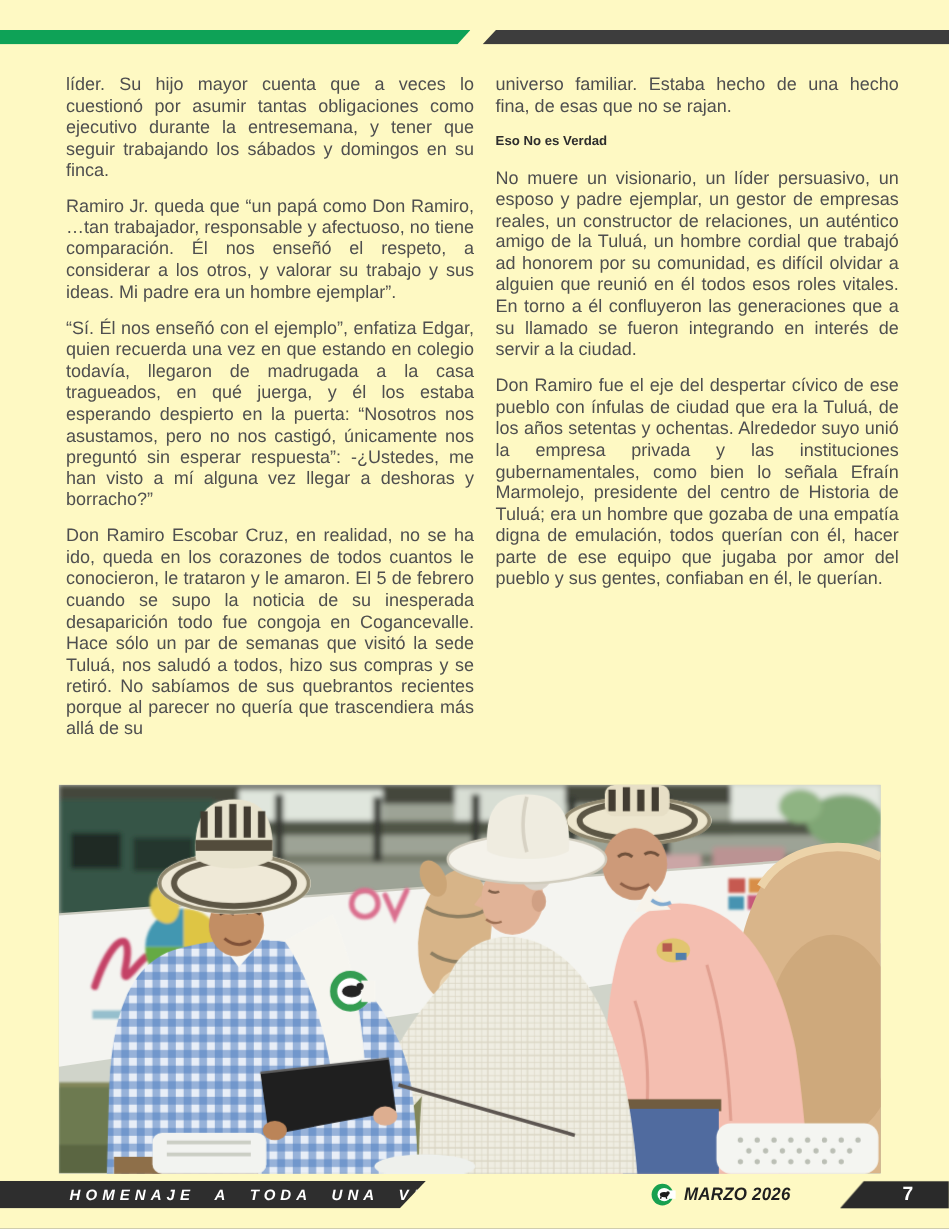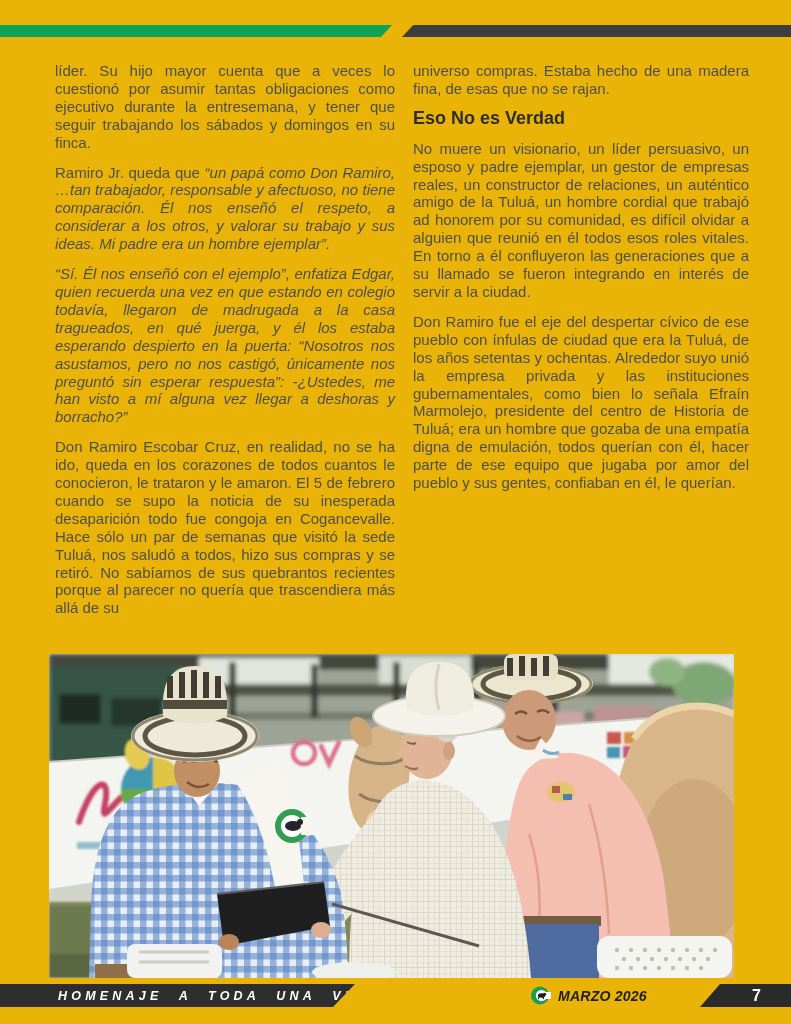--- a/index.html
+++ b/index.html
@@ -1,41 +1,41 @@
 <!DOCTYPE html>
 <html><head>
 <meta charset="utf-8">
 <style>
   html,body{margin:0;padding:0;background:#888;}
-  .page{position:relative;width:791px;height:1024px;background:#eab308;overflow:hidden;
+  .page{position:relative;width:791px;height:1024px;background:#fef9c3;overflow:hidden;
         font-family:"Liberation Sans",sans-serif;}
   
   .bar-green{position:absolute;left:0;top:25px;width:392px;height:12px;background:#0ea257;
              clip-path:polygon(0 0,100% 0,97.2% 100%,0 100%);}
   .bar-dark{position:absolute;left:402px;top:25px;width:389px;height:12px;background:#3d3d3d;
             clip-path:polygon(2.9% 0,100% 0,100% 100%,0 100%);}
   
   .columns{position:absolute;left:55px;top:62px;width:694px;display:flex;gap:18px;}
   .col{color:#4f4f4f;font-size:15px;line-height:17.9px;}
   .col-left{width:340px;}
   .col-right{width:336px;}
   .col p{margin:0 0 12px 0;text-align:justify;}
-  .col h3{margin:0 0 12px 0;font-size:18px;line-height:17.9px;color:#2d2d2d;font-weight:bold;}
-  .it{font-style:italic;}
+  .col h3{margin:0 0 12px 0;font-size:11px;line-height:17.9px;color:#2d2d2d;font-weight:bold;}
+  .it{}
   
   .photo{position:absolute;left:49px;top:654px;width:685px;height:324px;margin:0;
          background:#cfd3c8;overflow:hidden;}
   .photo svg{display:block;}
   
   .footer-band{position:absolute;left:0;top:984px;width:355px;height:23px;background:#2e2e2e;
                clip-path:polygon(0 0,100% 0,93.8% 100%,0 100%);
                display:flex;align-items:center;}
   .footer-band span{color:#ffffff;font-size:12.5px;font-weight:bold;font-style:italic;
                     letter-spacing:4.2px;word-spacing:9px;padding-left:58px;white-space:nowrap;}
-  .footer-issue{position:absolute;left:530px;top:984px;height:23px;display:flex;
+  .footer-issue{position:absolute;left:542px;top:984px;height:23px;display:flex;
                 align-items:center;gap:7px;}
   .footer-issue .issue-label{color:#1f1f1f;font-size:15px;font-weight:bold;font-style:italic;
                              letter-spacing:.2px;transform:scaleX(.94);transform-origin:left center;
                              white-space:nowrap;}
   .page-tab{position:absolute;left:700px;top:984px;width:91px;height:23px;background:#2a2a2a;
             clip-path:polygon(22% 0,100% 0,100% 100%,0 100%);
             display:flex;align-items:center;justify-content:center;}
   .page-tab span{color:#ffffff;font-size:16px;font-weight:bold;padding-left:22px;}
 </style>
 </head>
@@ -47,21 +47,21 @@
   <div class="bar-dark"></div>
 
   <main class="columns">
     <div class="col col-left" id="col-left">
         <p><span>líder. Su hijo mayor cuenta que a veces lo cuestionó por asumir tantas obligaciones como ejecutivo durante la entresemana, y tener que seguir trabajando los sábados y domingos en su finca.</span></p>
         <p><span>Ramiro Jr. queda que </span><span class="it">“un papá como Don Ramiro, …tan trabajador, responsable y afectuoso, no tiene comparación. Él nos enseñó el respeto, a considerar a los otros, y valorar su trabajo y sus ideas. Mi padre era un hombre ejemplar”.</span></p>
         <p><span class="it">“Sí. Él nos enseñó con el ejemplo”, enfatiza Edgar, quien recuerda una vez en que estando en colegio todavía, llegaron de madrugada a la casa tragueados, en qué juerga, y él los estaba esperando despierto en la puerta: “Nosotros nos asustamos, pero no nos castigó, únicamente nos preguntó sin esperar respuesta”: -¿Ustedes, me han visto a mí alguna vez llegar a deshoras y borracho?”</span></p>
         <p><span>Don Ramiro Escobar Cruz, en realidad, no se ha ido, queda en los corazones de todos cuantos le conocieron, le trataron y le amaron. El 5 de febrero cuando se supo la noticia de su inesperada desaparición todo fue congoja en Cogancevalle. Hace sólo un par de semanas que visitó la sede Tuluá, nos saludó a todos, hizo sus compras y se retiró. No sabíamos de sus quebrantos recientes porque al parecer no quería que trascendiera más allá de su</span></p>
       </div>
     <div class="col col-right" id="col-right">
-        <p><span>universo compras. Estaba hecho de una madera fina, de esas que no se rajan.</span></p>
+        <p><span>universo familiar. Estaba hecho de una hecho fina, de esas que no se rajan.</span></p>
         <h3><span>Eso No es Verdad</span></h3>
         <p><span>No muere un visionario, un líder persuasivo, un esposo y padre ejemplar, un gestor de empresas reales, un constructor de relaciones, un auténtico amigo de la Tuluá, un hombre cordial que trabajó ad honorem por su comunidad, es difícil olvidar a alguien que reunió en él todos esos roles vitales. En torno a él confluyeron las generaciones que a su llamado se fueron integrando en interés de servir a la ciudad.</span></p>
         <p><span>Don Ramiro fue el eje del despertar cívico de ese pueblo con ínfulas de ciudad que era la Tuluá, de los años setentas y ochentas. Alrededor suyo unió la empresa privada y las instituciones gubernamentales, como bien lo señala Efraín Marmolejo, presidente del centro de Historia de Tuluá; era un hombre que gozaba de una empatía digna de emulación, todos querían con él, hacer parte de ese equipo que jugaba por amor del pueblo y sus gentes, confiaban en él, le querían.</span></p>
       </div>
   </main>
 
   <figure class="photo">
     <svg width="685" height="324" viewBox="0 0 685 324">
       <defs>
         <pattern id="gingham" width="13" height="13" patternUnits="userSpaceOnUse">

